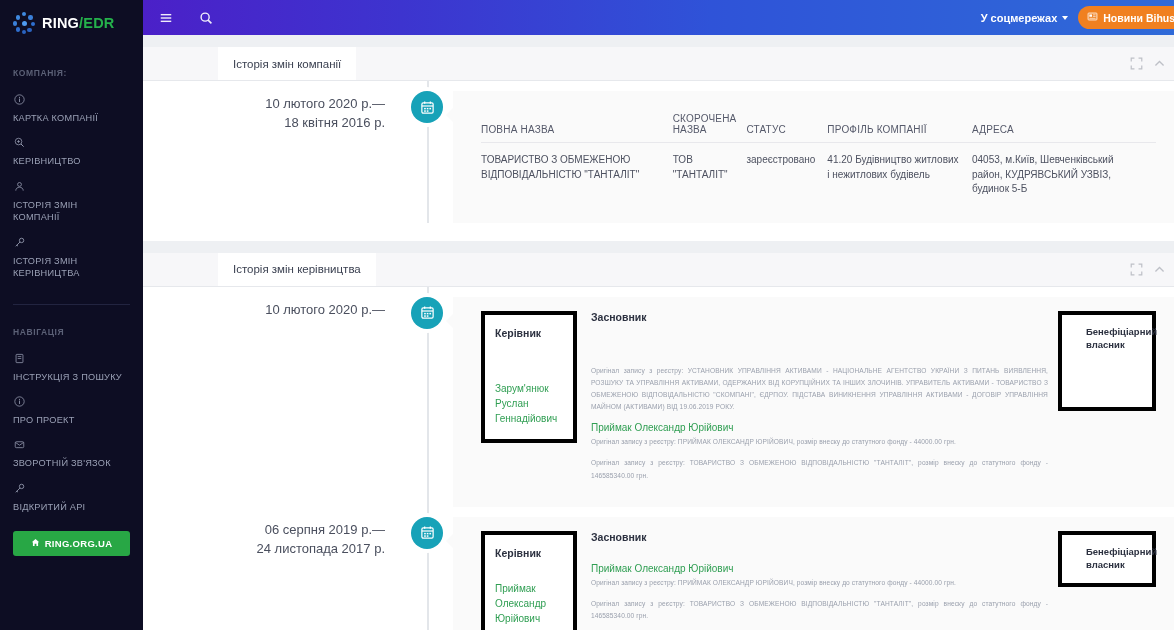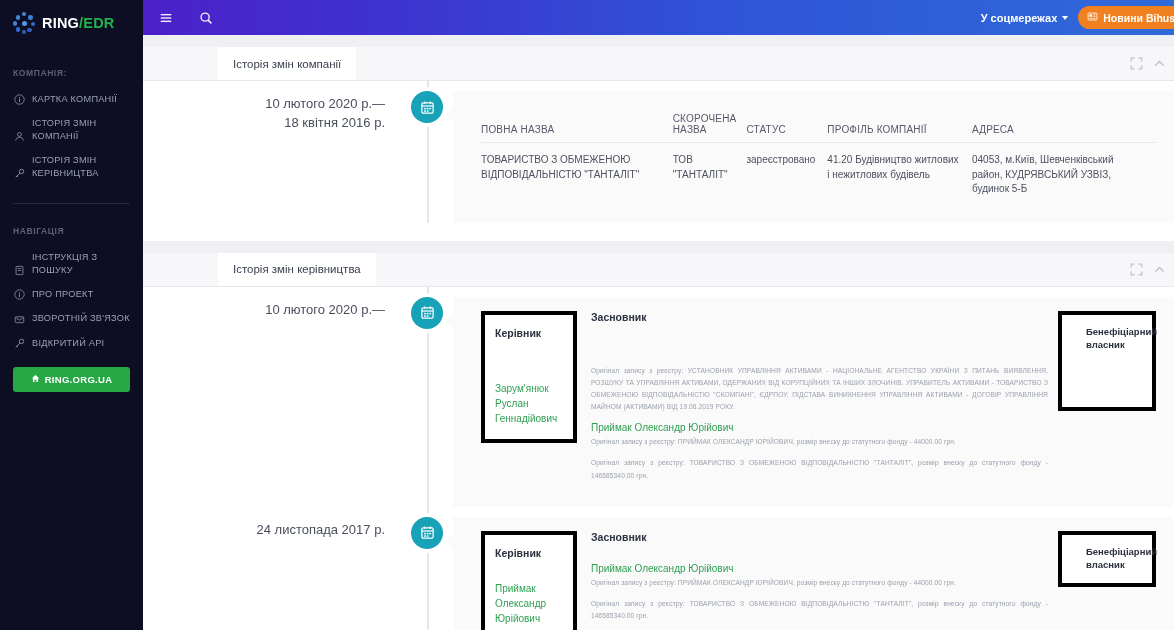--- a/index.html
+++ b/index.html
@@ -41,24 +41,24 @@
   .logo-mark i:nth-child(9){ left: 8.6px; top: 8.6px; width:5.2px; height:5.2px; background:#4f9bf0;}
   .logo-text { font-size: 14.5px; font-weight: bold; letter-spacing: .2px; white-space: nowrap;}
   .logo-text .w { color: #ffffff; }
   .logo-text .g { color: #25b14b; }
 
   .side-section-title {
     font-size: 8.5px; letter-spacing: .6px; color: #5b6076;
     padding: 22px 0 9px 13px; text-transform: uppercase; font-weight: bold;
   }
   .nav-item {
-    display: flex; align-items: flex-end; gap: 7px;
-    padding: 6px 8px 6px 13px;
+    display: flex; align-items: flex-start; gap: 7px;
+    padding: 6px 20px 6px 13px;
     font-size: 9.2px; letter-spacing: .25px; color: #9aa0b5;
-    text-transform: uppercase; line-height: 1.35; cursor: pointer;
+    text-transform: uppercase; line-height: 1.35; cursor: pointer; flex-direction: column;
   }
   .nav-ico { width: 12px; flex: 0 0 12px; display:flex; align-items:center; justify-content:center; padding-top:1px;}
   .nav-ico svg { display:block; }
   .side-divider { height:1px; background:#222440; margin: 18px 13px 0 13px; }
   .side-cta {
     display:flex; align-items:center; justify-content:center; gap:5px;
     margin: 12px 13px 0 13px; height: 25px;
     background: #28a745; color:#fff; border-radius: 3px;
     font-size: 9.5px; font-weight: bold; letter-spacing:.3px; cursor:pointer;
   }
@@ -193,20 +193,31 @@
       <span class="nav-ico">
         <svg width="11" height="11" viewBox="0 0 16 16">
             <circle cx="8" cy="8" r="6.8" fill="none" stroke="#9aa0b5" stroke-width="1.1"></circle>
             <rect x="7.4" y="6.6" width="1.2" height="5" fill="#9aa0b5"></rect>
             <rect x="7.4" y="4.2" width="1.2" height="1.5" fill="#9aa0b5"></rect>
           </svg>
       </span>
       <span>КАРТКА КОМПАНІЇ</span>
     </div>
 
+    <div class="nav-item">
+      <span class="nav-ico">
+        <svg width="11" height="11" viewBox="0 0 16 16">
+            <circle cx="6.6" cy="6.6" r="4.8" fill="none" stroke="#9aa0b5" stroke-width="1.1"></circle>
+            <line x1="10.2" y1="10.2" x2="14" y2="14" stroke="#9aa0b5" stroke-width="1.4"></line>
+            <line x1="4.4" y1="6.6" x2="8.8" y2="6.6" stroke="#9aa0b5" stroke-width="1"></line>
+            <line x1="6.6" y1="4.4" x2="6.6" y2="8.8" stroke="#9aa0b5" stroke-width="1"></line>
+          </svg>
+      </span>
+      <span>КЕРІВНИЦТВО</span>
+    </div>
 
     <div class="nav-item">
       <span class="nav-ico">
         <svg width="11" height="11" viewBox="0 0 16 16">
             <circle cx="8" cy="5" r="2.8" fill="none" stroke="#9aa0b5" stroke-width="1.1"></circle>
             <path d="M2.6 14c0-3 2.4-5 5.4-5s5.4 2 5.4 5" fill="none" stroke="#9aa0b5" stroke-width="1.1"></path>
           </svg>
       </span>
       <span>ІСТОРІЯ ЗМІН КОМПАНІЇ</span>
     </div>
@@ -448,20 +459,21 @@
 
                 <div class="benef-box">
                   <div class="benef-title">Бенефіціарний власник</div>
                 </div>
               </div>
             </div>
           </div>
 
           <div class="tl-row">
             <div class="tl-date">
+              <div>06 серпня 2019 р.—</div>
               <div>24 листопада 2017 р.</div>
             </div>
             <div class="tl-axis">
               <div class="tl-line"></div>
               <div class="tl-dot">
                 <svg width="15" height="15" viewBox="0 0 16 16">
                     <rect x="2" y="3" width="12" height="11" rx="1.4" fill="none" stroke="#fff" stroke-width="1.3"></rect>
                     <line x1="2" y1="6.4" x2="14" y2="6.4" stroke="#fff" stroke-width="1.3"></line>
                     <line x1="5" y1="1.6" x2="5" y2="4" stroke="#fff" stroke-width="1.3"></line>
                     <line x1="11" y1="1.6" x2="11" y2="4" stroke="#fff" stroke-width="1.3"></line>

